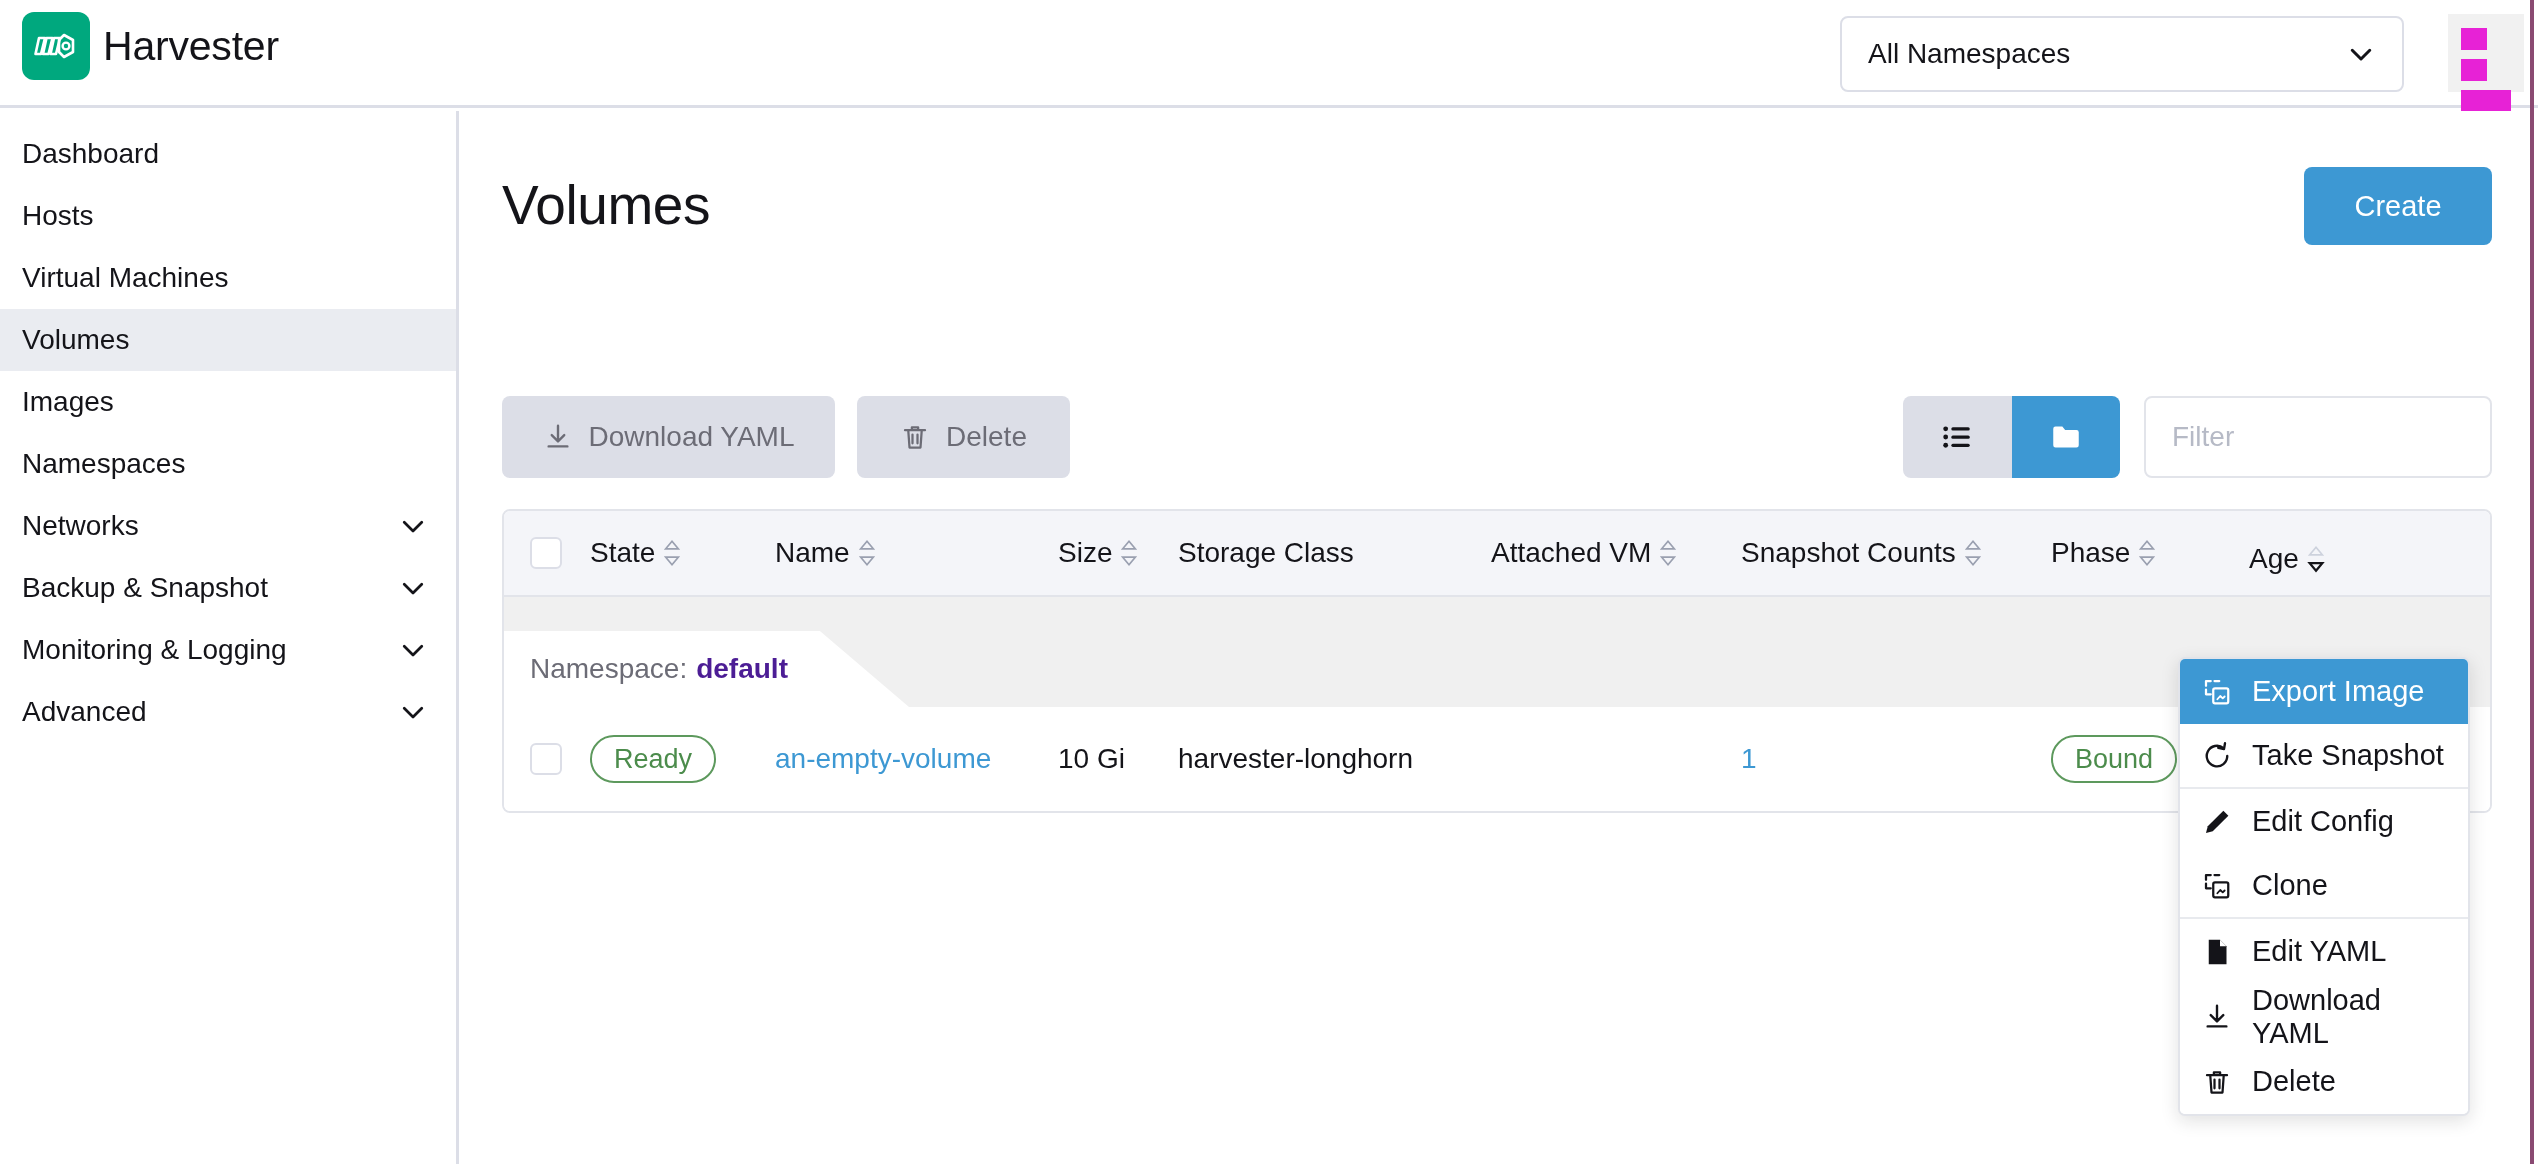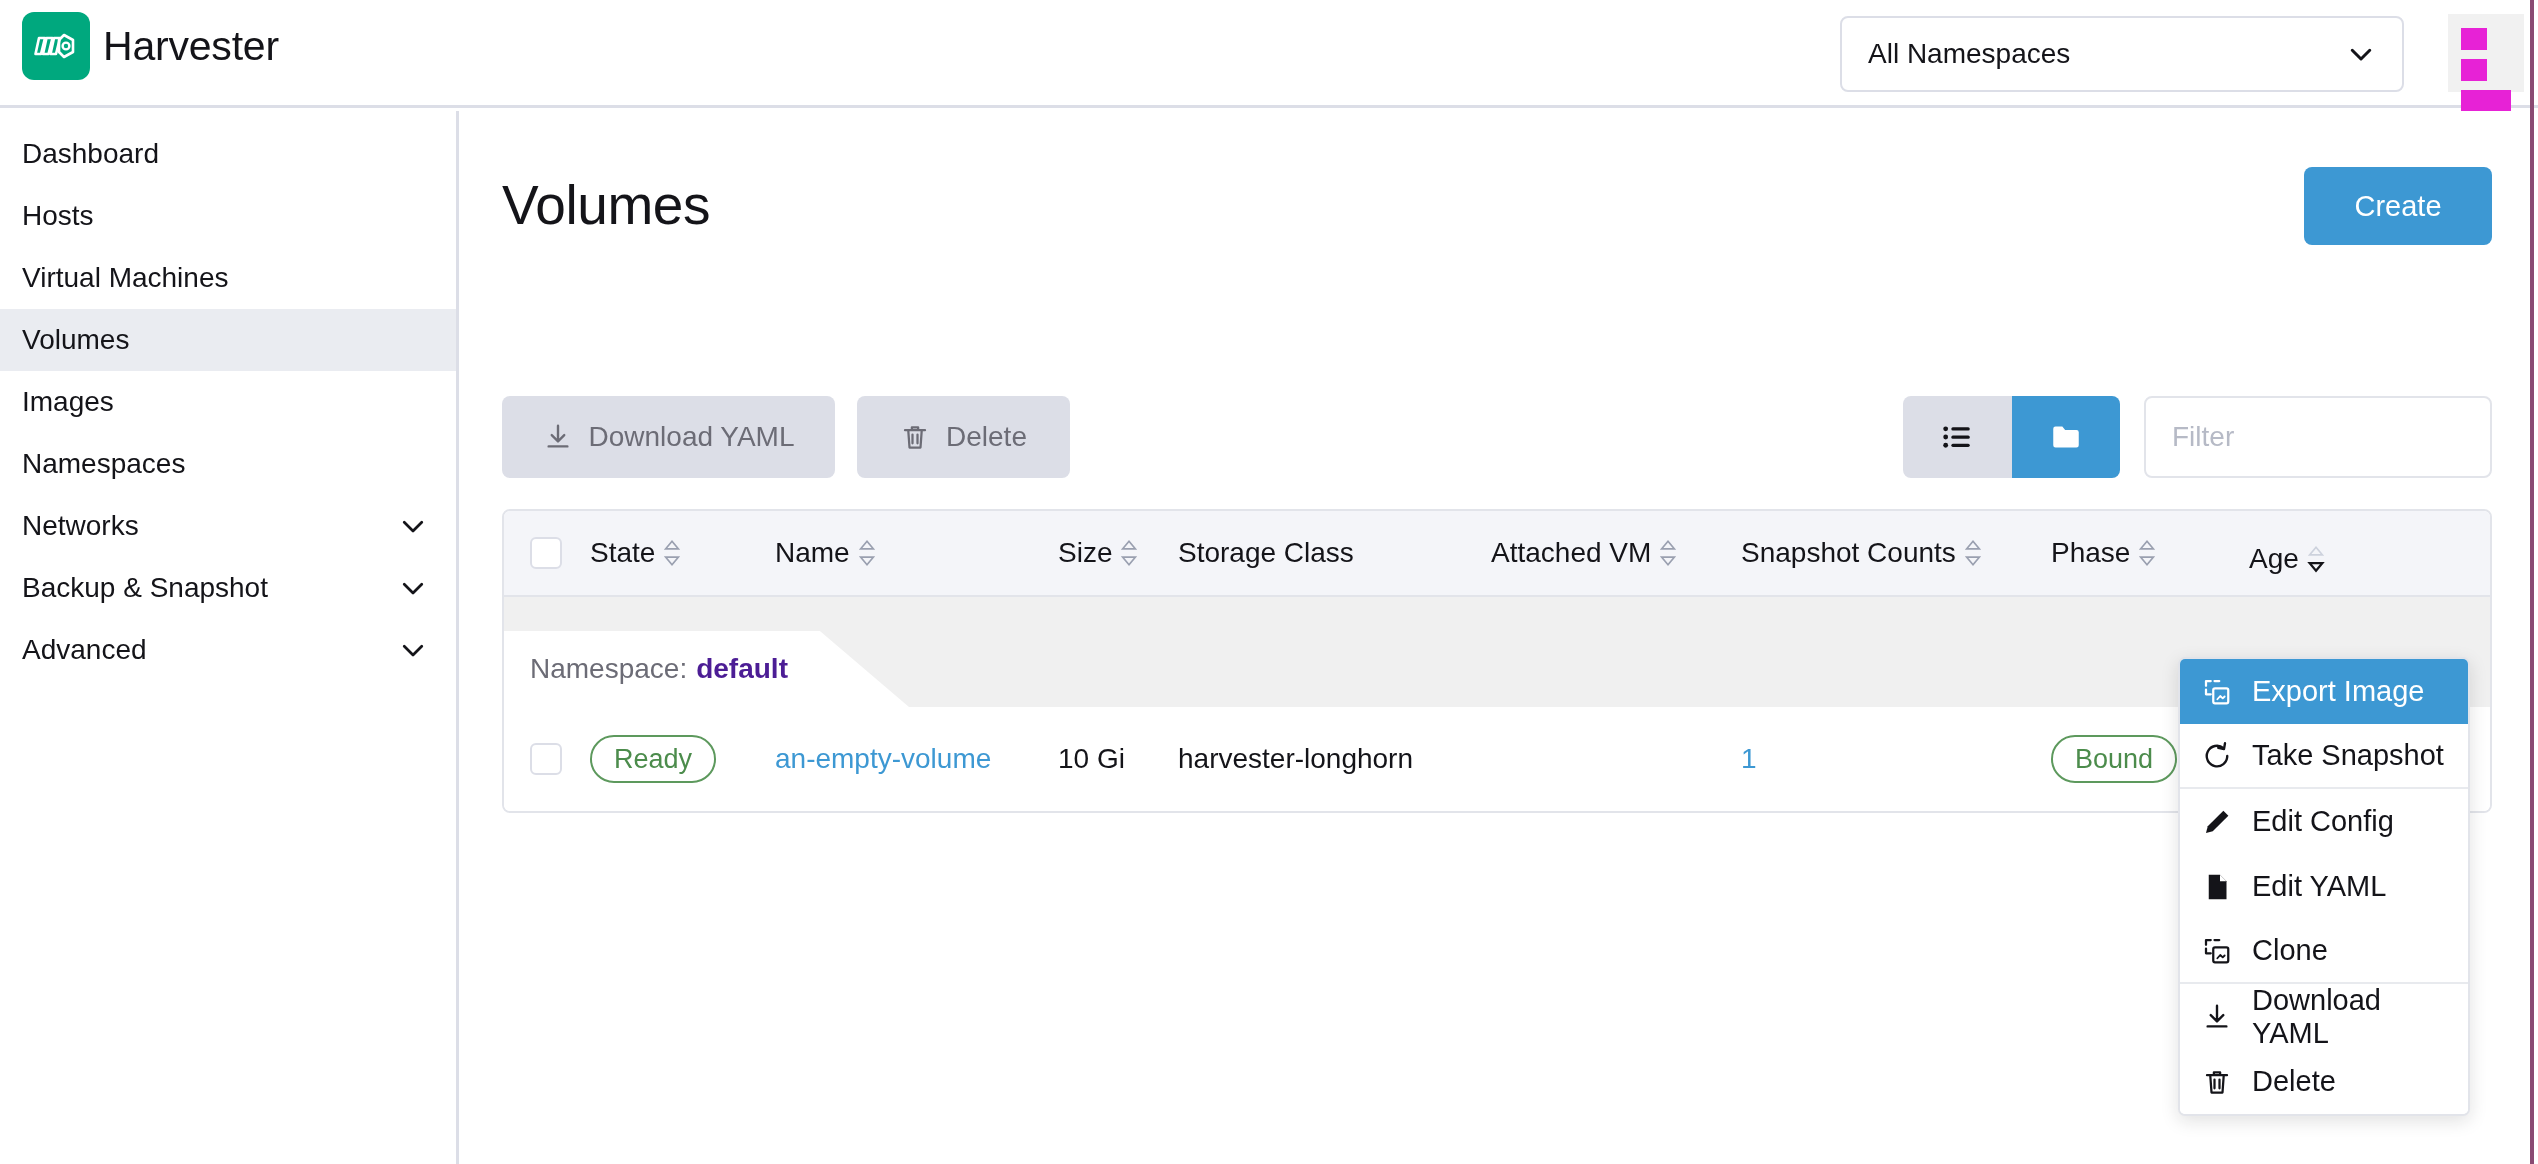--- a/index.html
+++ b/index.html
@@ -384,20 +384,26 @@
         <path d="M5 9 L12 16 L19 9" fill="none" stroke="#141419" stroke-width="2.2" stroke-linecap="round" stroke-linejoin="round"></path>
       </svg>
     </div>
     <div class="nav-item">
       <span class="nav-label">Backup &amp; Snapshot</span>
       <svg class="nav-chev" viewBox="0 0 24 24">
         <path d="M5 9 L12 16 L19 9" fill="none" stroke="#141419" stroke-width="2.2" stroke-linecap="round" stroke-linejoin="round"></path>
       </svg>
     </div>
     <div class="nav-item">
+      <span class="nav-label">Monitoring &amp; Logging</span>
+      <svg class="nav-chev" viewBox="0 0 24 24">
+        <path d="M5 9 L12 16 L19 9" fill="none" stroke="#141419" stroke-width="2.2" stroke-linecap="round" stroke-linejoin="round"></path>
+      </svg>
+    </div>
+    <div class="nav-item">
       <span class="nav-label">Advanced</span>
       <svg class="nav-chev" viewBox="0 0 24 24">
         <path d="M5 9 L12 16 L19 9" fill="none" stroke="#141419" stroke-width="2.2" stroke-linecap="round" stroke-linejoin="round"></path>
       </svg>
     </div>
   </nav>
 
   <main class="main">
 
     <h1 class="page-title">Volumes</h1>
@@ -572,40 +578,40 @@
       <span>Take Snapshot</span>
     </div>
 
     <div class="ctx-item">
       <svg class="ctx-ico" viewBox="0 0 24 24">
         <path d="M17.1 2.9 L21.1 6.9 L8.6 19.4 L3.2 20.8 L4.6 15.4 Z" fill="#141419"></path>
       </svg>
       <span>Edit Config</span>
     </div>
 
-    <div class="ctx-item">
-      <svg class="ctx-ico" viewBox="0 0 24 24">
-        <path d="M5.4 2.2 L14.4 2.2 L19.6 7.4 L19.6 21.8 L5.4 21.8 Z" fill="#141419"></path>
-        <path d="M14.4 2.2 L14.4 7.4 L19.6 7.4 Z" fill="#ffffff"></path>
-      </svg>
-      <span>Edit YAML</span>
-    </div>
-
     <div class="ctx-item sep-after">
       <svg class="ctx-ico" viewBox="0 0 24 24">
         <path d="M3.2 3.2 L7 3.2 M10 3.2 L13.8 3.2 M3.2 3.2 L3.2 7 M3.2 10 L3.2 13.8
                  M3.2 13.8 L7 13.8" fill="none" stroke="#141419" stroke-width="1.8" stroke-linecap="round"></path>
         <rect x="9" y="9" width="12" height="12" rx="1.4" fill="none" stroke="#141419" stroke-width="1.8"></rect>
         <path d="M12.3 17.8 L14.6 15.2 L16.6 17.1 L18.1 15.6" fill="none" stroke="#141419" stroke-width="1.5" stroke-linecap="round" stroke-linejoin="round"></path>
       </svg>
       <span>Clone</span>
     </div>
 
     <div class="ctx-item">
       <svg class="ctx-ico" viewBox="0 0 24 24">
+        <path d="M5.4 2.2 L14.4 2.2 L19.6 7.4 L19.6 21.8 L5.4 21.8 Z" fill="#141419"></path>
+        <path d="M14.4 2.2 L14.4 7.4 L19.6 7.4 Z" fill="#ffffff"></path>
+      </svg>
+      <span>Edit YAML</span>
+    </div>
+
+    <div class="ctx-item">
+      <svg class="ctx-ico" viewBox="0 0 24 24">
         <path d="M12 3 L12 15 M7 10.5 L12 15.5 L17 10.5 M4.5 19.5 L19.5 19.5" fill="none" stroke="#141419" stroke-width="1.9" stroke-linecap="round" stroke-linejoin="round"></path>
       </svg>
       <span>Download YAML</span>
     </div>
 
     <div class="ctx-item">
       <svg class="ctx-ico" viewBox="0 0 24 24">
         <path d="M4 6.5 L20 6.5 M9.5 6.5 L9.5 4.2 L14.5 4.2 L14.5 6.5
                  M6.6 6.5 L7.6 20.4 L16.4 20.4 L17.4 6.5
                  M10 10 L10 17 M14 10 L14 17" fill="none" stroke="#141419" stroke-width="1.8" stroke-linecap="round" stroke-linejoin="round"></path>

